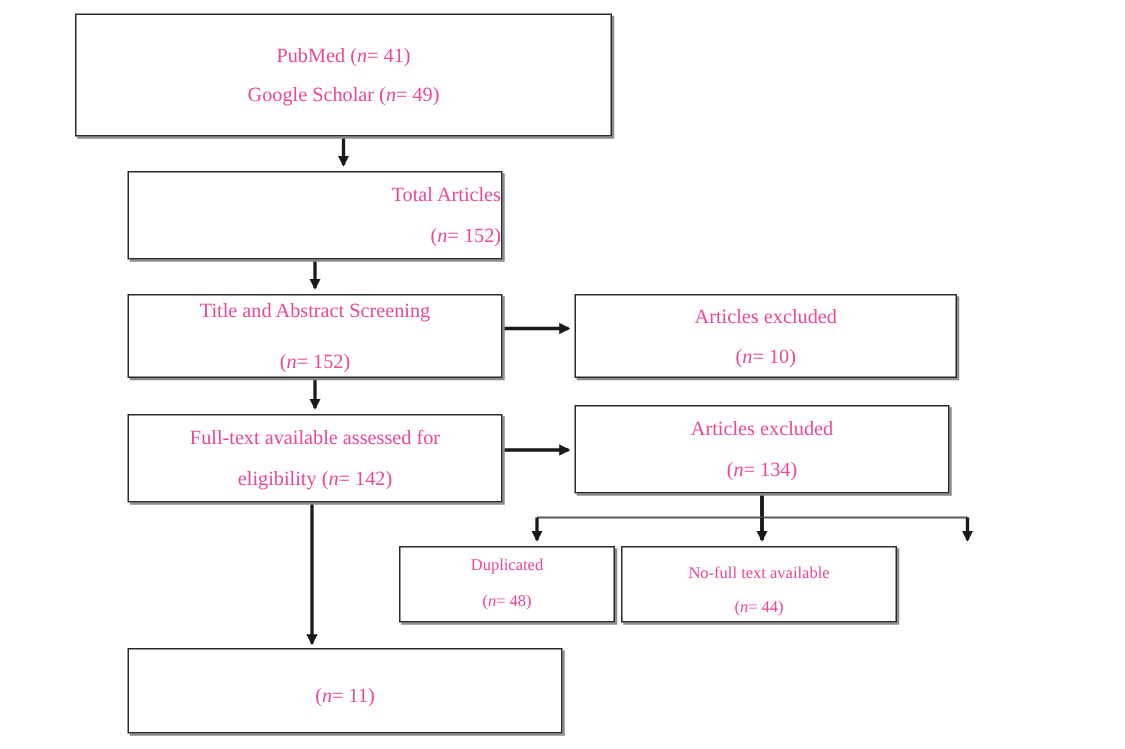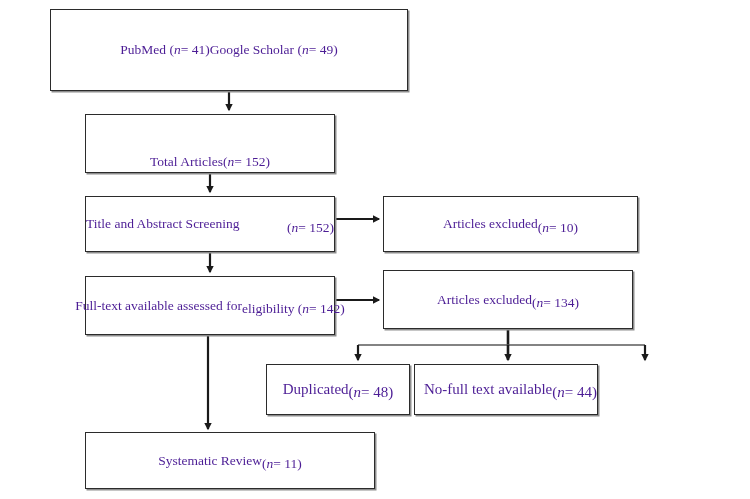--- a/index.html
+++ b/index.html
@@ -23,41 +23,42 @@
     height: 499px;
     pointer-events: none;
   }
   .node {
     position: absolute;
     box-sizing: border-box;
     background: #ffffff;
     border: 1.5px solid #2b2b2b;
     box-shadow: 1.5px 1.5px 0 0 #8d8d8d;
     display: flex;
+    flex-direction: column;
     align-items: center;
     justify-content: center;
     text-align: center;
-    color: #4c1d95;
+    color: #ec4899;
     font-size: 13.5px;
     line-height: 1.15;
     z-index: 2;
   }
   .node .line {
     display: block;
     white-space: nowrap;
     padding: 2px 0;
   }
   .node .line.sub {
     padding-top: 9px;
   }
   .node.triple .line {
     padding: 5px 0;
   }
   .node.small {
-    font-size: 15px;
+    font-size: 11px;
   }
   .nvar {
     font-style: italic;
     font-family: "Liberation Serif", "DejaVu Serif", serif;
   }
 
   
   #node-sources   { left: 50px;  top: 9px;   width: 358px; height: 82px; }
   #node-total     { left: 85px;  top: 114px; width: 250px; height: 59px; align-items: flex-end; }
   #node-screening { left: 85px;  top: 196px; width: 250px; height: 56px; justify-content: space-between; }
@@ -137,17 +138,16 @@
     <span class="line sub">(<span class="nvar">n</span>= 48)</span>
   </div>
 
   <div class="node small" id="node-nofull">
     <span class="line">No-full text available</span>
     <span class="line sub">(<span class="nvar">n</span>= 44)</span>
   </div>
 
 
   <div class="node" id="node-final">
-    <span class="line">Systematic Review</span>
     <span class="line sub">(<span class="nvar">n</span>= 11)</span>
   </div>
 
 </div>
 
 </body></html>

